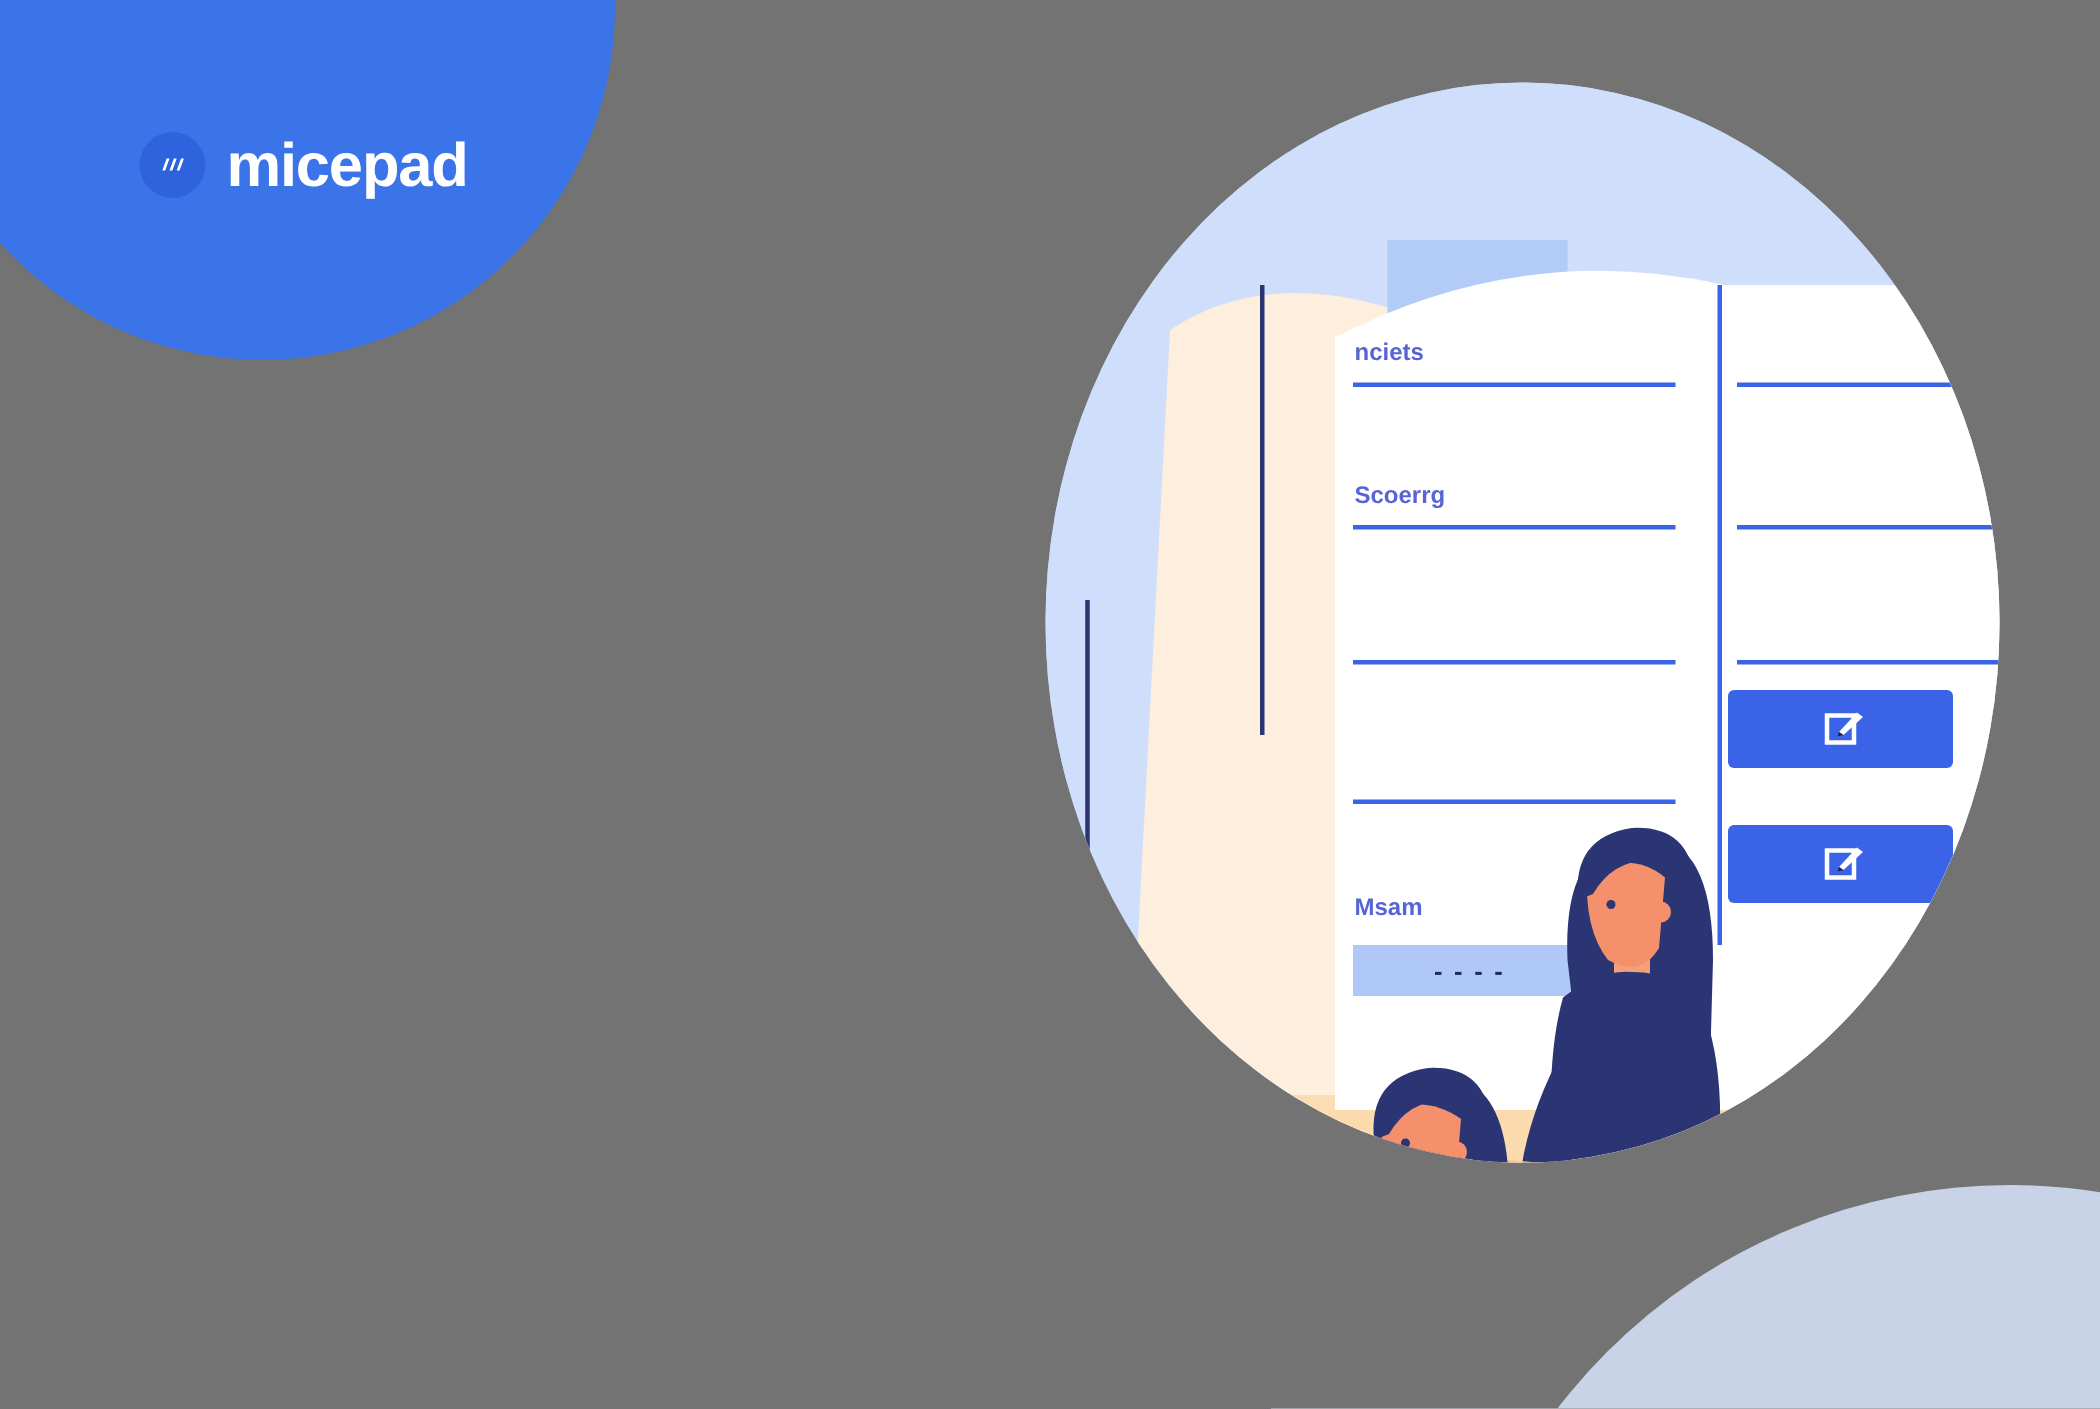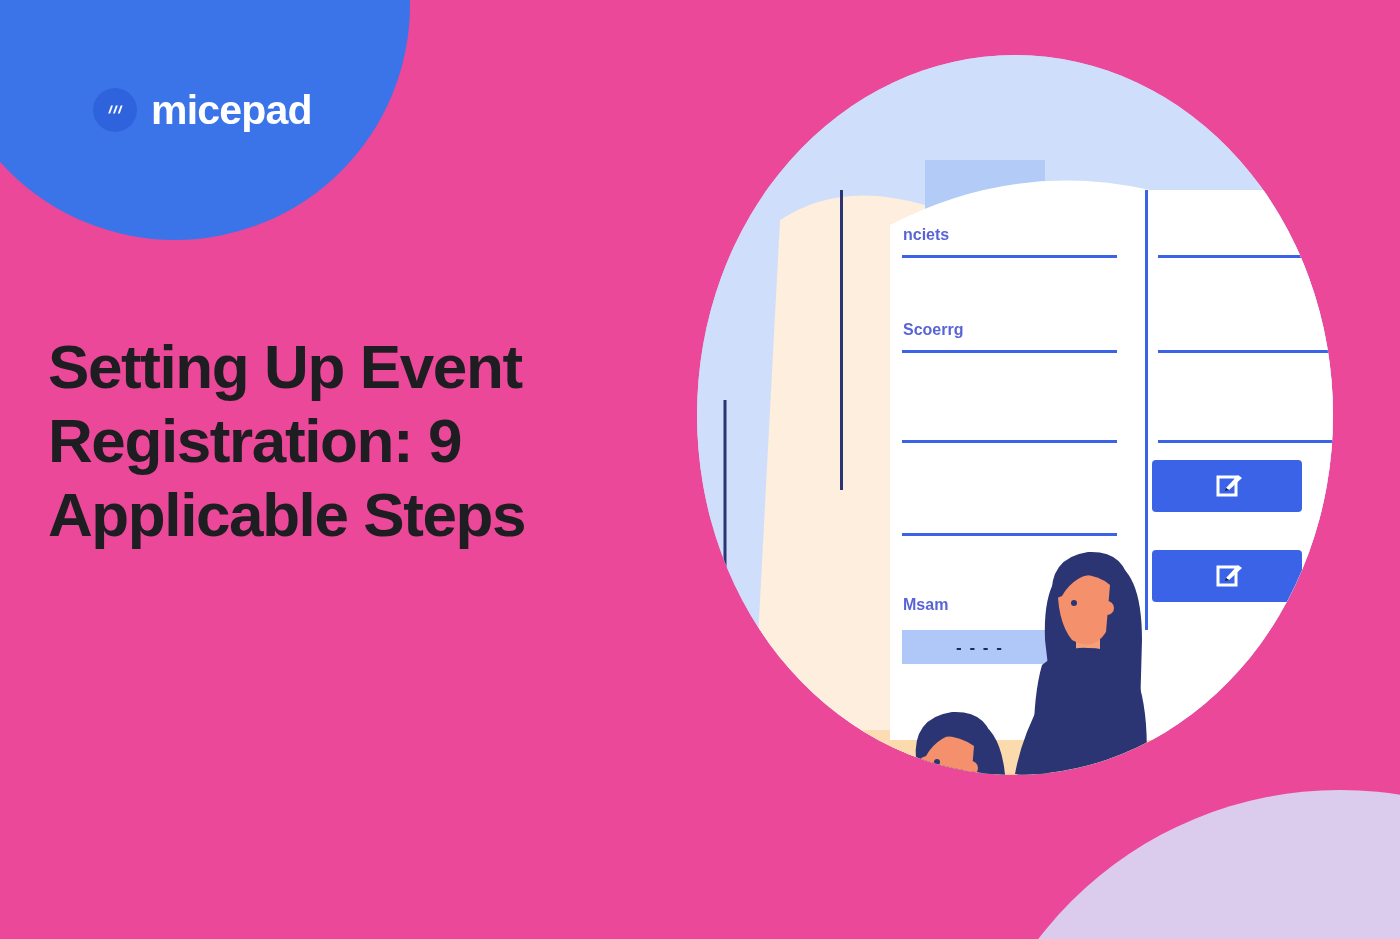--- a/index.html
+++ b/index.html
@@ -11,21 +11,21 @@
     height: 939px;
     overflow: hidden;
     font-family: "Liberation Sans", sans-serif;
     background: #edf3fd;
   }
 
   .banner {
     position: relative;
     width: 1400px;
     height: 939px;
-    background: #ec4899;
+    background: #737373;
     overflow: hidden;
   }
 
   
   .deco-bottom-right {
     position: absolute;
     left: 960px;
     top: 790px;
     width: 760px;
     height: 760px;
@@ -113,21 +113,20 @@
         <g fill="#ffffff">
           <path d="M6.2 16.6 L9.1 8.6 L11.0 8.6 L8.1 16.6 Z"></path>
           <path d="M11.0 16.6 L13.9 8.6 L15.8 8.6 L12.9 16.6 Z"></path>
           <path d="M15.8 16.6 L18.7 8.6 L20.6 8.6 L17.7 16.6 Z"></path>
         </g>
       </svg>
     </span>
     <span class="logo-word">micepad</span>
   </div>
 
-  <h1 class="headline">Setting Up Event Registration: 9 Applicable Steps</h1>
 
   <div class="illustration">
     <svg viewBox="0 0 650 750" xmlns="http://www.w3.org/2000/svg" aria-hidden="true">
       <defs>
         <clipPath id="blobClip">
           <ellipse cx="325" cy="375" rx="318" ry="360"></ellipse>
         </clipPath>
         <clipPath id="innerClip">
           <ellipse cx="325" cy="375" rx="318" ry="360"></ellipse>
         </clipPath>

